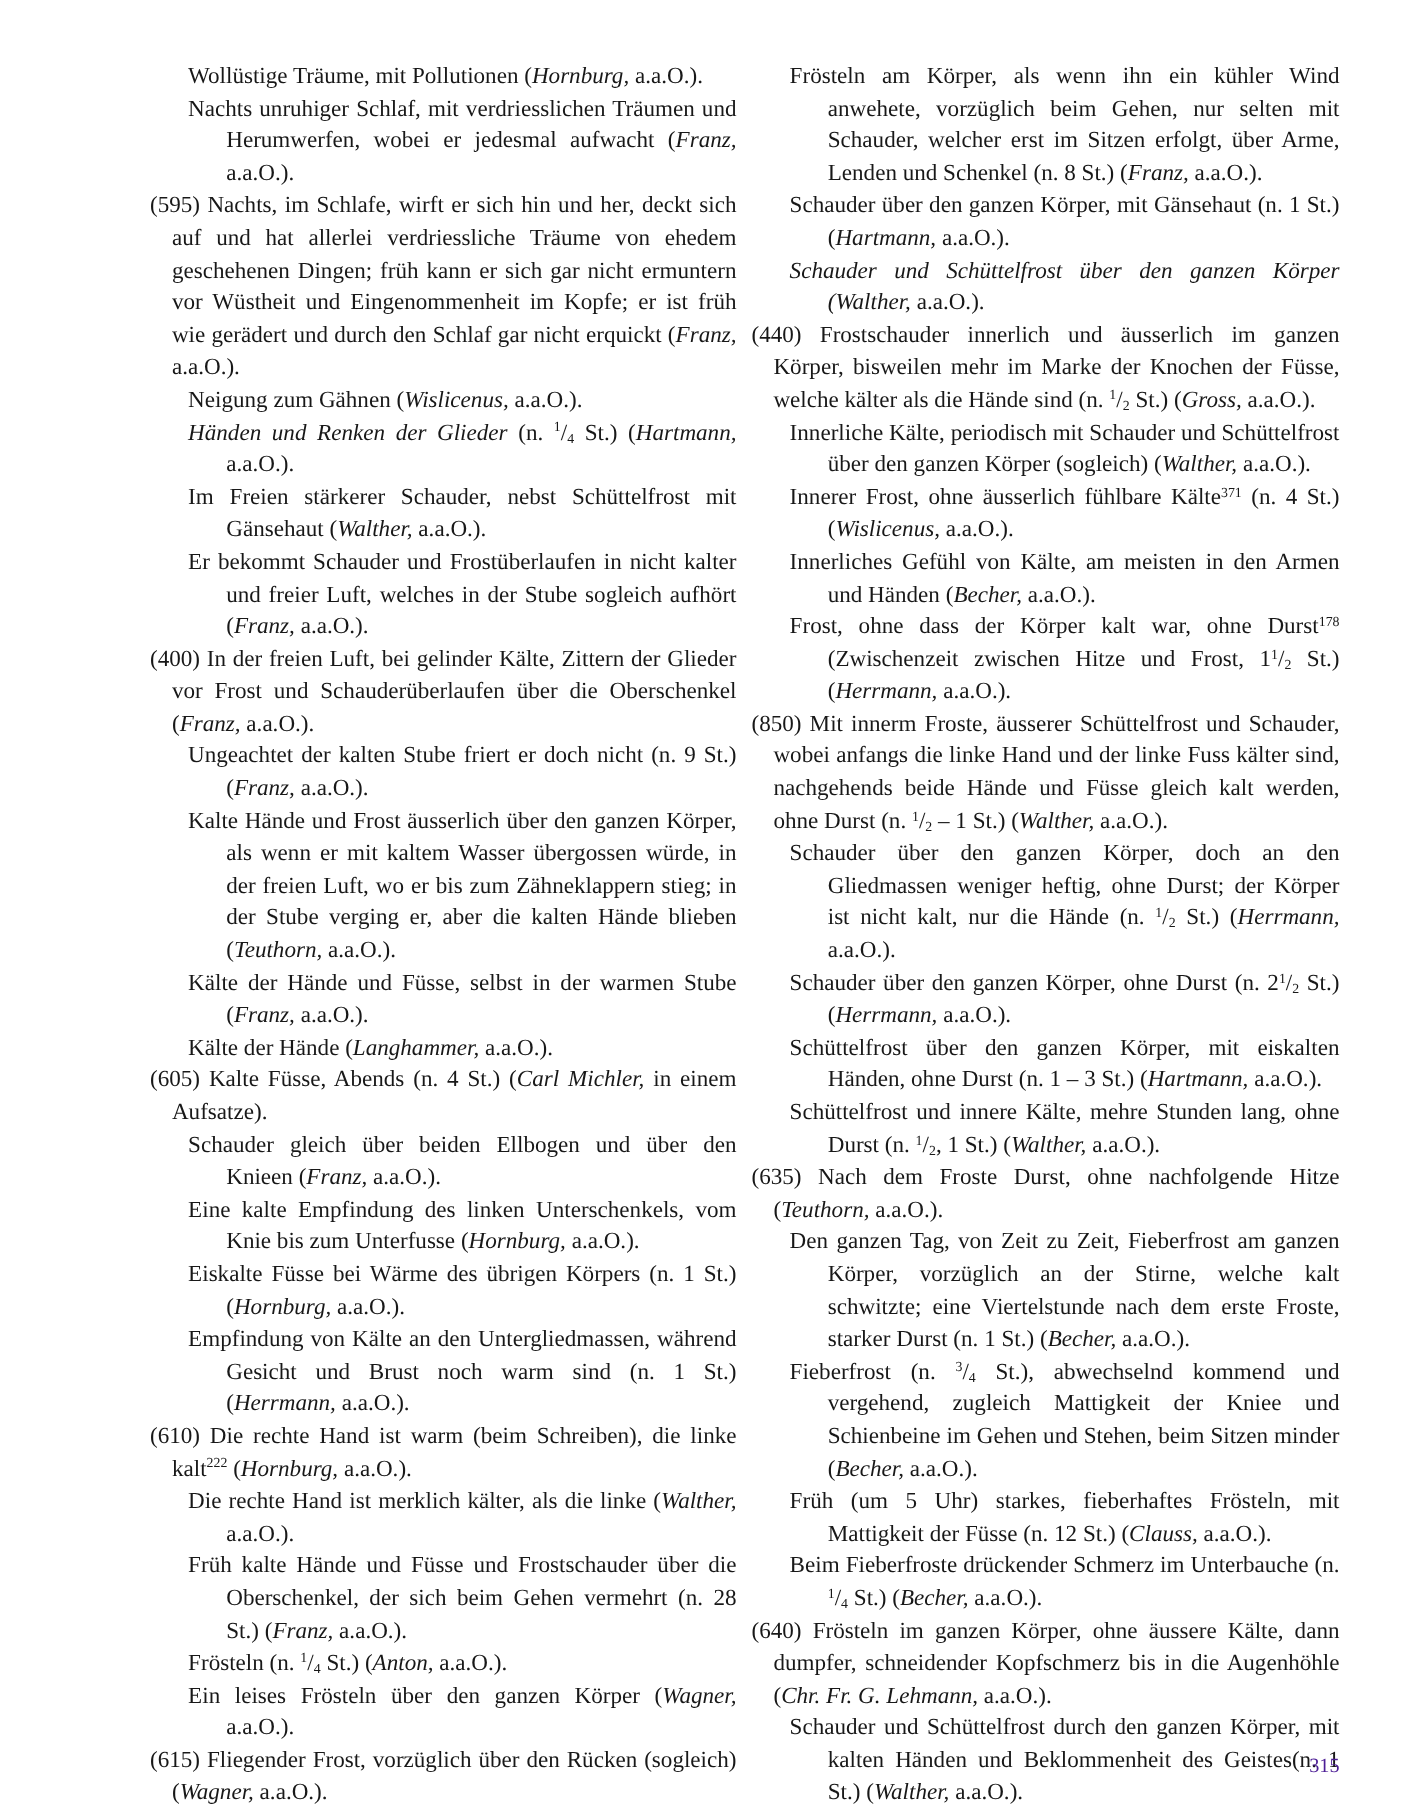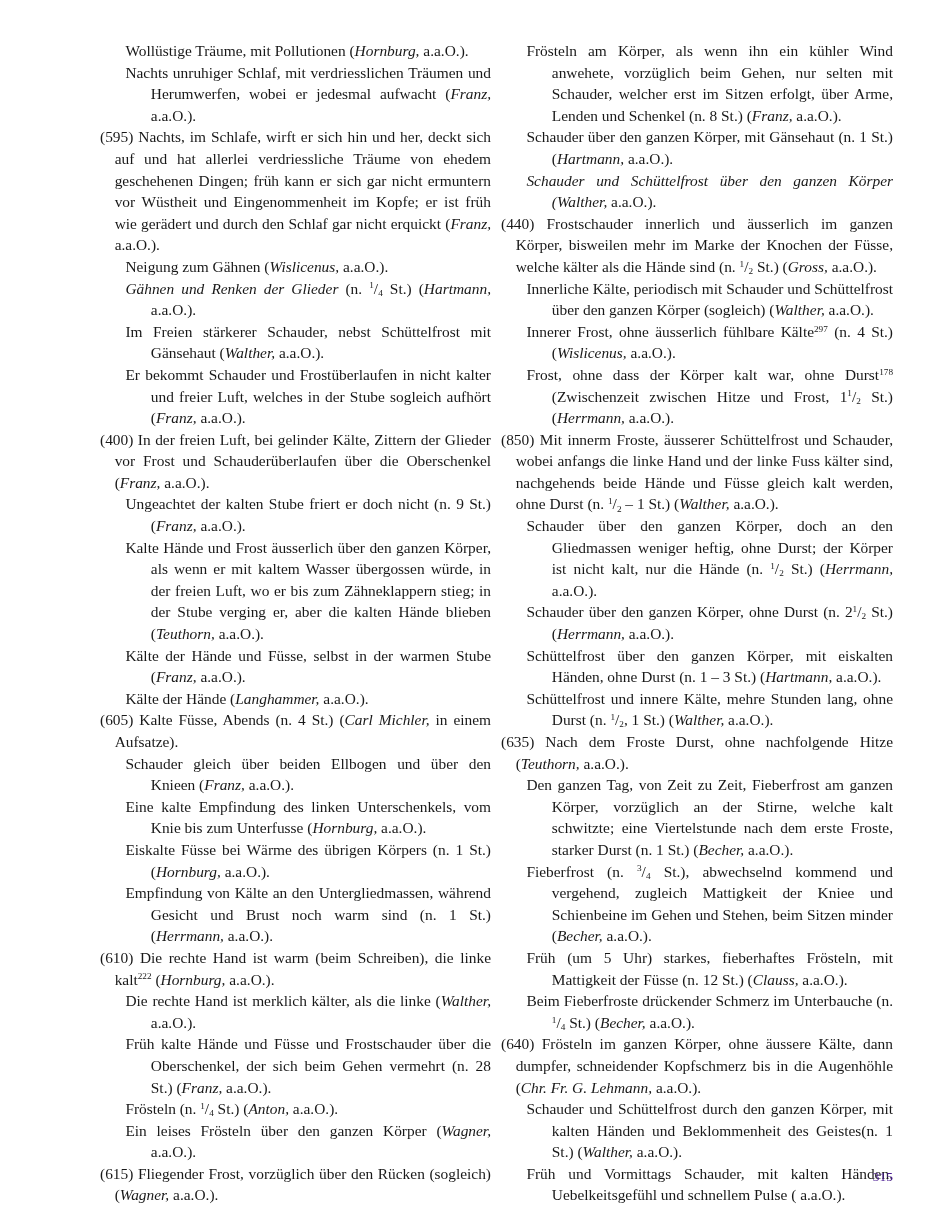--- a/index.html
+++ b/index.html
@@ -67,21 +67,21 @@
 </style>
 </head>
 <body>
 
 <div class="page">
   <section class="col col-left">
       <p class="entry plain">Wollüstige Träume, mit Pollutionen (<em>Hornburg,</em> a.a.O.).</p>
       <p class="entry plain">Nachts unruhiger Schlaf, mit verdriesslichen Träumen und Herumwerfen, wobei er jedesmal aufwacht (<em>Franz,</em> a.a.O.).</p>
       <p class="entry numbered"><span class="num">(595)</span> Nachts, im Schlafe, wirft er sich hin und her, deckt sich auf und hat allerlei verdriessliche Träume von ehedem geschehenen Dingen; früh kann er sich gar nicht ermuntern vor Wüstheit und Eingenommenheit im Kopfe; er ist früh wie gerädert und durch den Schlaf gar nicht erquickt (<em>Franz,</em> a.a.O.).</p>
       <p class="entry plain">Neigung zum Gähnen (<em>Wislicenus,</em> a.a.O.).</p>
-      <p class="entry plain"><em>Gähnen und Renken der Glieder</em> (n. <span class="frac"><sup>1</sup>/<sub>4</sub></span> St.) (<em>Hartmann,</em> a.a.O.).</p>
+      <p class="entry plain"><em>Händen und Renken der Glieder</em> (n. <span class="frac"><sup>1</sup>/<sub>4</sub></span> St.) (<em>Hartmann,</em> a.a.O.).</p>
       <p class="entry plain">Im Freien stärkerer Schauder, nebst Schüttelfrost mit Gänsehaut (<em>Walther,</em> a.a.O.).</p>
       <p class="entry plain">Er bekommt Schauder und Frostüberlaufen in nicht kalter und freier Luft, welches in der Stube sogleich aufhört (<em>Franz,</em> a.a.O.).</p>
       <p class="entry numbered"><span class="num">(400)</span> In der freien Luft, bei gelinder Kälte, Zittern der Glieder vor Frost und Schauderüberlaufen über die Oberschenkel (<em>Franz,</em> a.a.O.).</p>
       <p class="entry plain">Ungeachtet der kalten Stube friert er doch nicht (n. 9 St.) (<em>Franz,</em> a.a.O.).</p>
       <p class="entry plain">Kalte Hände und Frost äusserlich über den ganzen Körper, als wenn er mit kaltem Wasser übergossen würde, in der freien Luft, wo er bis zum Zähneklappern stieg; in der Stube verging er, aber die kalten Hände blieben (<em>Teuthorn,</em> a.a.O.).</p>
       <p class="entry plain">Kälte der Hände und Füsse, selbst in der warmen Stube (<em>Franz,</em> a.a.O.).</p>
       <p class="entry plain">Kälte der Hände (<em>Langhammer,</em> a.a.O.).</p>
       <p class="entry numbered"><span class="num">(605)</span> Kalte Füsse, Abends (n. 4 St.) (<em>Carl Michler,</em> in einem Aufsatze).</p>
       <p class="entry plain">Schauder gleich über beiden Ellbogen und über den Knieen (<em>Franz,</em> a.a.O.).</p>
       <p class="entry plain">Eine kalte Empfindung des linken Unterschenkels, vom Knie bis zum Unterfusse (<em>Hornburg,</em> a.a.O.).</p>
@@ -94,21 +94,22 @@
       <p class="entry plain">Ein leises Frösteln über den ganzen Körper (<em>Wagner,</em> a.a.O.).</p>
       <p class="entry numbered"><span class="num">(615)</span> Fliegender Frost, vorzüglich über den Rücken (sogleich) (<em>Wagner,</em> a.a.O.).</p>
       <p class="entry plain">Ein leises Frösteln im Rücken (n. 3 St.) (<em>Stapf,</em> a.a.O.).</p>
     </section>
   <section class="col col-right">
       <p class="entry plain">Frösteln am Körper, als wenn ihn ein kühler Wind anwehete, vorzüglich beim Gehen, nur selten mit Schauder, welcher erst im Sitzen erfolgt, über Arme, Lenden und Schenkel (n. 8 St.) (<em>Franz,</em> a.a.O.).</p>
       <p class="entry plain">Schauder über den ganzen Körper, mit Gänsehaut (n. 1 St.) (<em>Hartmann,</em> a.a.O.).</p>
       <p class="entry plain"><em>Schauder und Schüttelfrost über den ganzen Körper (Walther,</em> a.a.O.).</p>
       <p class="entry numbered"><span class="num">(440)</span> Frostschauder innerlich und äusserlich im ganzen Körper, bisweilen mehr im Marke der Knochen der Füsse, welche kälter als die Hände sind (n. <span class="frac"><sup>1</sup>/<sub>2</sub></span> St.) (<em>Gross,</em> a.a.O.).</p>
       <p class="entry plain">Innerliche Kälte, periodisch mit Schauder und Schüttelfrost über den ganzen Körper (sogleich) (<em>Walther,</em> a.a.O.).</p>
-      <p class="entry plain">Innerer Frost, ohne äusserlich fühlbare Kälte<sup>297</sup> (n. 4 St.) (<em>Wislicenus,</em> a.a.O.).</p>
+      <p class="entry plain">Innerer Frost, ohne äusserlich fühlbare Kälte<sup>371</sup> (n. 4 St.) (<em>Wislicenus,</em> a.a.O.).</p>
+      <p class="entry plain">Innerliches Gefühl von Kälte, am meisten in den Armen und Händen (<em>Becher,</em> a.a.O.).</p>
       <p class="entry plain">Frost, ohne dass der Körper kalt war, ohne Durst<sup>178</sup> (Zwischenzeit zwischen Hitze und Frost, 1<span class="frac"><sup>1</sup>/<sub>2</sub></span> St.) (<em>Herrmann,</em> a.a.O.).</p>
       <p class="entry numbered"><span class="num">(850)</span> Mit innerm Froste, äusserer Schüttelfrost und Schauder, wobei anfangs die linke Hand und der linke Fuss kälter sind, nachgehends beide Hände und Füsse gleich kalt werden, ohne Durst (n. <span class="frac"><sup>1</sup>/<sub>2</sub></span> – 1 St.) (<em>Walther,</em> a.a.O.).</p>
       <p class="entry plain">Schauder über den ganzen Körper, doch an den Gliedmassen weniger heftig, ohne Durst; der Körper ist nicht kalt, nur die Hände (n. <span class="frac"><sup>1</sup>/<sub>2</sub></span> St.) (<em>Herrmann,</em> a.a.O.).</p>
       <p class="entry plain">Schauder über den ganzen Körper, ohne Durst (n. 2<span class="frac"><sup>1</sup>/<sub>2</sub></span> St.) (<em>Herrmann,</em> a.a.O.).</p>
       <p class="entry plain">Schüttelfrost über den ganzen Körper, mit eiskalten Händen, ohne Durst (n. 1 – 3 St.) (<em>Hartmann,</em> a.a.O.).</p>
       <p class="entry plain">Schüttelfrost und innere Kälte, mehre Stunden lang, ohne Durst (n. <span class="frac"><sup>1</sup>/<sub>2</sub></span>, 1 St.) (<em>Walther,</em> a.a.O.).</p>
       <p class="entry numbered"><span class="num">(635)</span> Nach dem Froste Durst, ohne nachfolgende Hitze (<em>Teuthorn,</em> a.a.O.).</p>
       <p class="entry plain">Den ganzen Tag, von Zeit zu Zeit, Fieberfrost am ganzen Körper, vorzüglich an der Stirne, welche kalt schwitzte; eine Viertelstunde nach dem erste Froste, starker Durst (n. 1 St.) (<em>Becher,</em> a.a.O.).</p>
       <p class="entry plain">Fieberfrost (n. <span class="frac"><sup>3</sup>/<sub>4</sub></span> St.), abwechselnd kommend und vergehend, zugleich Mattigkeit der Kniee und Schienbeine im Gehen und Stehen, beim Sitzen minder (<em>Becher,</em> a.a.O.).</p>
       <p class="entry plain">Früh (um 5 Uhr) starkes, fieberhaftes Frösteln, mit Mattigkeit der Füsse (n. 12 St.) (<em>Clauss,</em> a.a.O.).</p>

